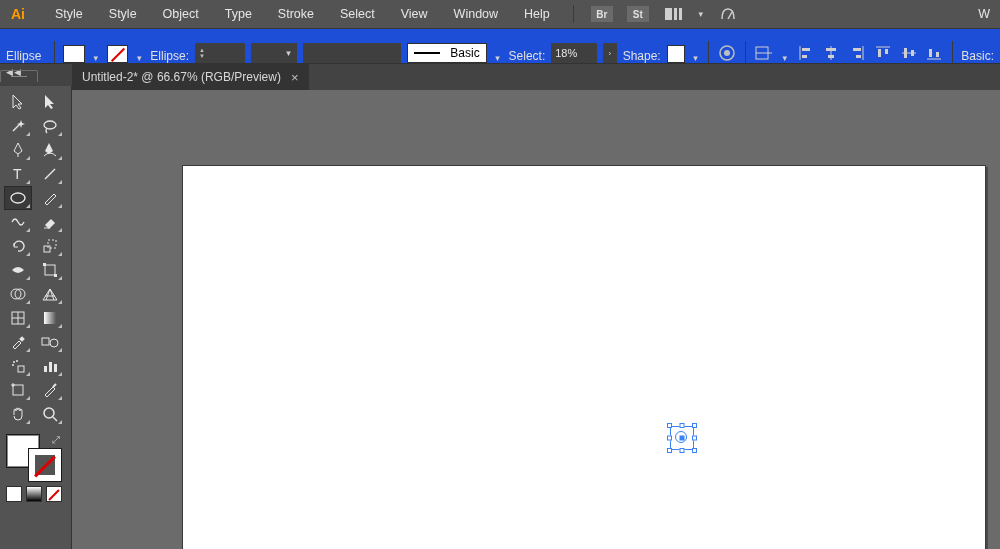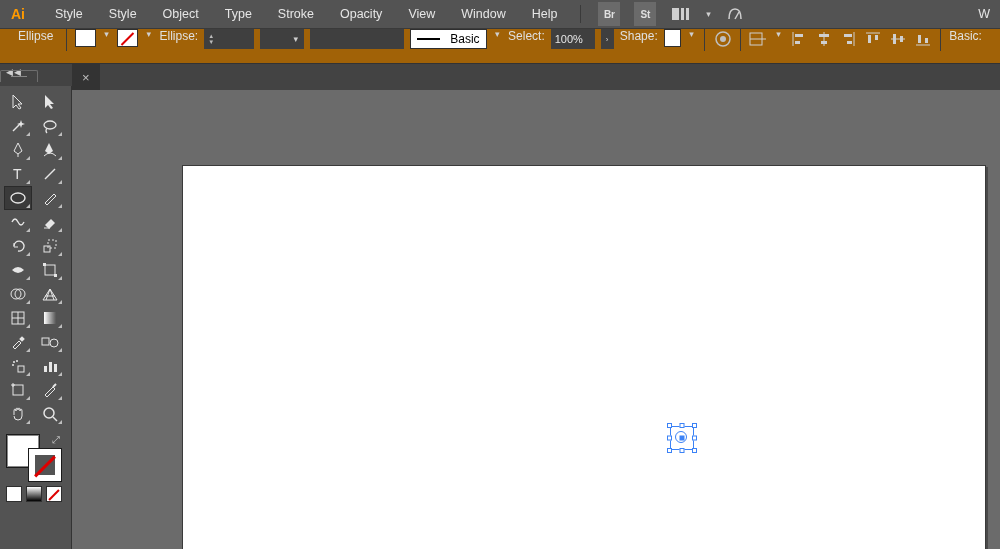--- a/index.html
+++ b/index.html
@@ -3,26 +3,26 @@
 <meta charset="utf-8">
 <style>
   * { box-sizing: border-box; margin: 0; padding: 0; user-select: none; font-family: "Segoe UI", Tahoma, sans-serif; }
   html, body { width: 1000px; height: 549px; overflow: hidden; background: #434343; color: #e6e6e6; font-size: 12px; }
   
   
   #menubar { height: 28px; background: #535353; display: flex; align-items: center; padding: 0 6px; gap: 8px; }
   .ai-logo { width: 24px; height: 20px; display:flex; align-items:center; justify-content:center; font-weight: 700; font-size: 14px; color:#ff9a00; margin-right:8px; }
   .menu-item { padding: 4px 9px; color: #e6e6e6; cursor: default; font-size:12.5px; }
   .menu-sep { width:1px; height:18px; background:#3a3a3a; margin:0 6px; }
-  .menu-icon-btn { width:22px; height:24px; display:flex; align-items:center; justify-content:center; background:#6a6a6a; margin:0 3px; font-size:10px; font-weight:700; color:#e0e0e0; }
+  .menu-icon-btn { width:22px; height:16px; display:flex; align-items:center; justify-content:center; background:#6a6a6a; margin:0 3px; font-size:10px; font-weight:700; color:#e0e0e0; }
   .menu-icon-plain { width:22px; height:20px; display:flex; align-items:center; justify-content:center; margin:0 3px; }
   #menubar .right { margin-left:auto; padding-right:4px; color:#e6e6e6; font-size:12.5px;}
   
   
-  #controlbar { height: 36px; background: #a16207; border-top:1px solid #3a3a3a; border-bottom:1px solid #333; display:flex; align-items:flex-start; padding:0 18px; gap:6px; }
+  #controlbar { height: 36px; background: #1d4ed8; border-top:1px solid #3a3a3a; border-bottom:1px solid #333; display:flex; align-items:flex-end; padding:0 6px; gap:6px; }
   .ctl-label { font-size:12px; color:#e0e0e0; }
   .swatch-box { width:22px; height:18px; border:1px solid #2f2f2f; display:flex; align-items:center; justify-content:center; position:relative; }
   .swatch-white { background:#fff; }
   .swatch-nostroke { background:#fff; }
   .swatch-nostroke::after { content:""; position:absolute; left:1px; right:1px; top:50%; height:2px; background:#d00; transform:rotate(-45deg);}
   .drop-caret { width:10px; text-align:center; color:#cfcfcf; font-size:9px;}
   .stroke-field { display:flex; align-items:center; height:20px; }
   .spin { width:14px; height:20px; background:#3f3f3f; display:flex; flex-direction:column; justify-content:center; align-items:center; gap:0px; }
   .spin span{ font-size:6px; line-height:6px; color:#bbb;}
   .stroke-val { width:36px; height:20px; background:#3f3f3f; }
@@ -81,21 +81,21 @@
 </head>
 <body>
 
 <div id="menubar">
   <div class="ai-logo">Ai</div>
   <div class="menu-item">Style</div>
   <div class="menu-item">Style</div>
   <div class="menu-item">Object</div>
   <div class="menu-item">Type</div>
   <div class="menu-item">Stroke</div>
-  <div class="menu-item">Opacity</div>
+  <div class="menu-item">Select</div>
   <div class="menu-item">View</div>
   <div class="menu-item">Window</div>
   <div class="menu-item">Help</div>
   <div class="menu-sep"></div>
   <div class="menu-icon-btn">Br</div>
   <div class="menu-icon-btn">St</div>
   <div class="menu-icon-plain">
     <svg width="18" height="14">
         <rect x="0" y="1" width="7" height="12" fill="#cfcfcf"></rect>
         <rect x="9" y="1" width="3" height="12" fill="#cfcfcf"></rect>
@@ -135,21 +135,21 @@
     </div>
 
   <div class="dd-dark" style="width:100px"></div>
   <div class="brush-field">
     <div class="brush-line"></div>
     <span>Basic</span>
   </div>
   <span class="drop-caret">▾</span>
 
   <span class="ctl-label">Select:</span>
-  <div class="opac-box">100%</div>
+  <div class="opac-box">18%</div>
   <div class="caret-box">›</div>
 
   <span class="ctl-label">Shape:</span>
   <div class="swatch-box swatch-white" style="width:18px;height:18px"></div>
   <span class="drop-caret">▾</span>
   <div class="ctl-sep"></div>
 
   <div class="mini-icon">
     <svg width="18" height="18">
         <circle cx="9" cy="9" r="7" fill="none" stroke="#bfbfbf" stroke-width="1.5"></circle>
@@ -214,20 +214,21 @@
 
 <div id="panelstrip">
   <span class="panel-collapse">◀◀</span>
 </div>
 <div class="grip">
     <span></span>
   </div>
 
 <div id="tabstrip">
   <div class="doc-tab">
+    <span>Untitled-2* @ 66.67% (RGB/Preview)</span>
     <span class="close">×</span>
   </div>
 </div>
 
 <div id="toolbox">
   <div class="tool-row">
     <div class="tool">
         <svg width="14" height="16">
           <path d="M2 1 L2 14 L5 11 L8 15 L10 14 L7 10 L11 10 Z" fill="none" stroke="#e6e6e6" stroke-width="1"></path>
         </svg>

